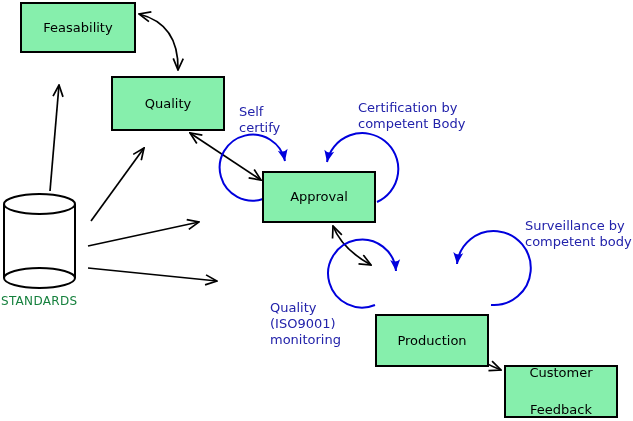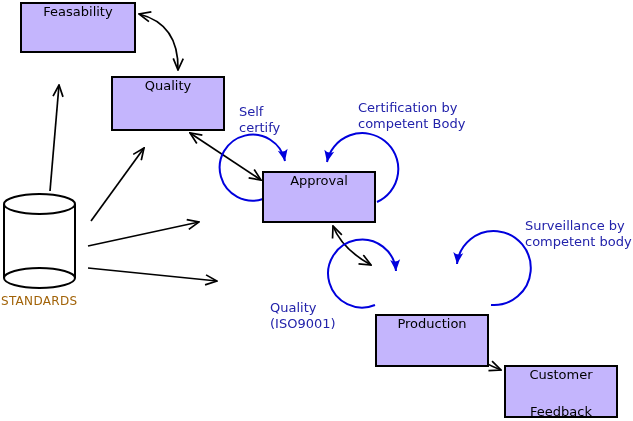--- a/index.html
+++ b/index.html
@@ -13,25 +13,25 @@
   }
   .lines-layer {
     position: absolute;
     left: 0; top: 0;
     width: 633px; height: 421px;
   }
   .node {
     position: absolute;
     box-sizing: border-box;
     border: 2px solid #000000;
-    background: #c4b5fd;
+    background: #86efac;
     display: flex;
     flex-direction: column;
     align-items: center;
-    justify-content: flex-start;
+    justify-content: center;
     font-size: 13px;
     color: #000000;
     text-align: center;
     line-height: 16px;
   }
   .node-feasability { left: 20px;  top: 2px;   width: 116px; height: 51px; }
   .node-design      { left: 111px; top: 76px;  width: 114px; height: 55px; }
   .node-approval    { left: 262px; top: 171px; width: 114px; height: 52px; }
   .node-production  { left: 375px; top: 268px; width: 114px; height: 53px; margin-top: 46px; }
   .node-customer    { left: 504px; top: 365px; width: 114px; height: 53px; gap: 21px; }
@@ -42,21 +42,21 @@
     line-height: 16px;
     white-space: nowrap;
   }
   .ann-self-certify  { left: 239px; top: 104px; }
   .ann-certification { left: 358px; top: 100px; }
   .ann-surveillance  { left: 525px; top: 218px; }
   .ann-quality       { left: 270px; top: 300px; }
   .datastore-label {
     position: absolute;
     left: 1px; top: 294px;
-    color: #a16207;
+    color: #15803d;
     font-size: 12px;
     letter-spacing: 0.3px;
     white-space: nowrap;
   }
 </style>
 </head>
 <body>
 
 <div class="stage">
 
@@ -121,17 +121,18 @@
     <div>Certification by</div>
     <div>competent Body</div>
   </div>
   <div class="annotation ann-surveillance">
     <div>Surveillance by</div>
     <div>competent body</div>
   </div>
   <div class="annotation ann-quality">
     <div>Quality</div>
     <div>(ISO9001)</div>
+    <div>monitoring</div>
   </div>
 
   <div class="datastore-label">STANDARDS</div>
 
 </div>
 
 </body></html>

